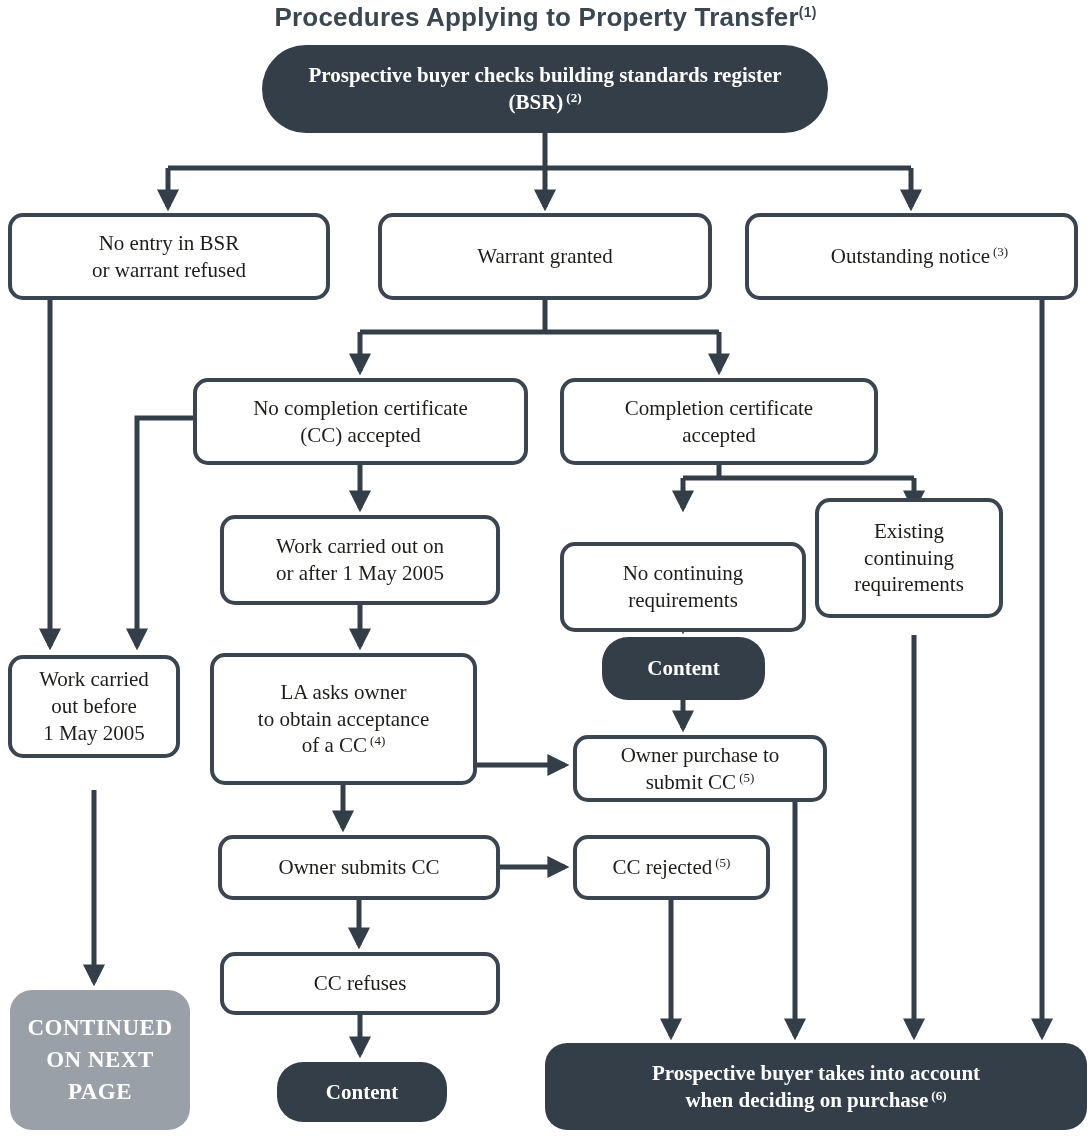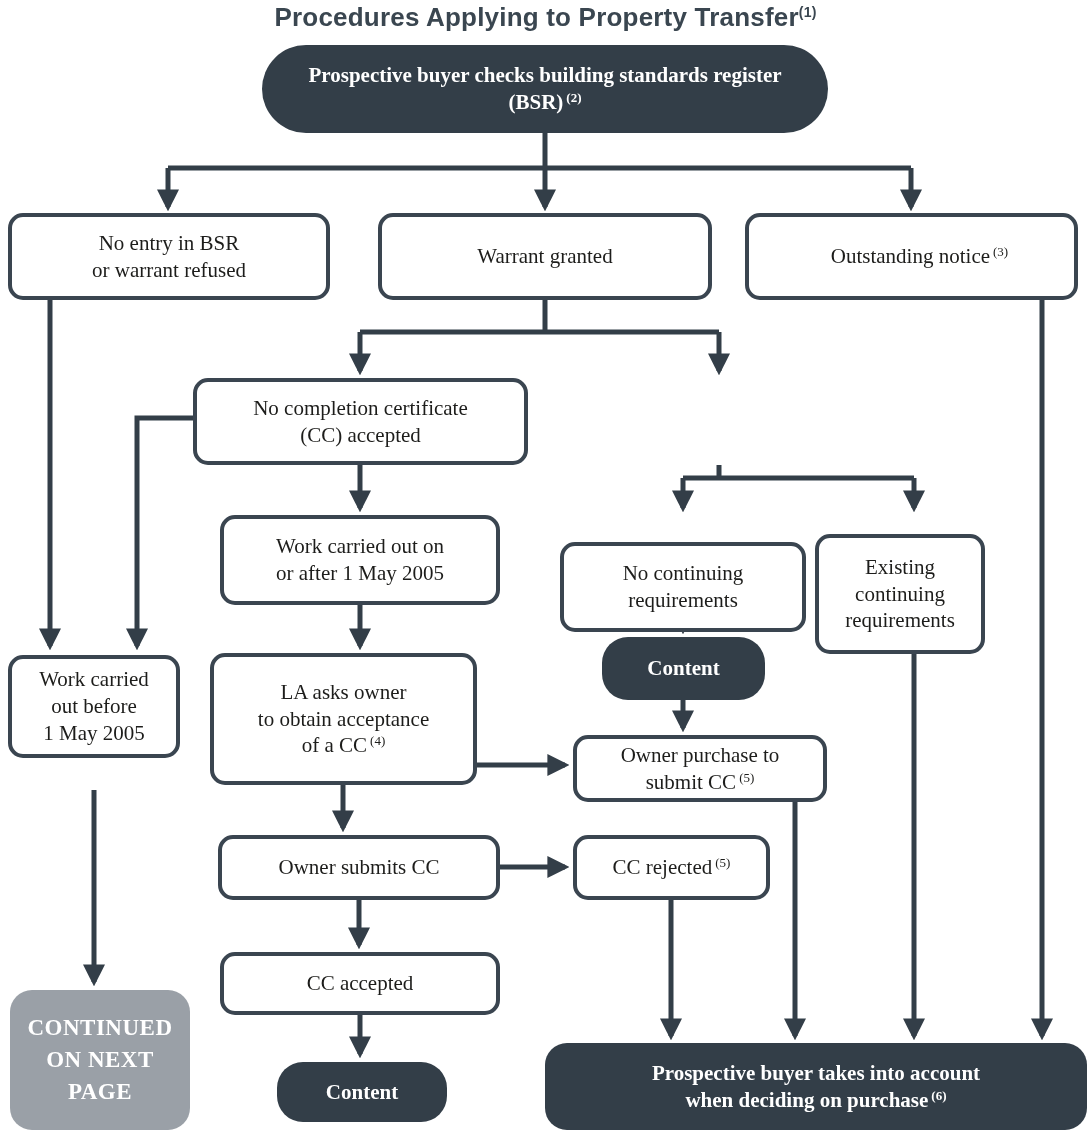--- a/index.html
+++ b/index.html
@@ -91,32 +91,36 @@
 
   <div class="node" style="left:745px; top:213px; width:333px; height:87px;padding-left:24px;">
     <div><span class="lbl">Outstanding notice</span><span class="sup">(3)</span></div>
   </div>
 
   <div class="node" style="left:193px; top:378px; width:335px; height:87px;">
     <span class="lbl">No completion certificate
 (CC) accepted</span>
   </div>
 
+  <div class="node" style="left:560px; top:378px; width:318px; height:87px;">
+    <span class="lbl">Completion certificate
+accepted</span>
+  </div>
 
   <div class="node" style="left:220px; top:515px; width:280px; height:90px;">
     <span class="lbl">Work carried out on
 or after 1 May 2005</span>
   </div>
 
   <div class="node" style="left:560px; top:515px; width:246px; height:90px;margin-top:27px;">
     <span class="lbl">No continuing
 requirements</span>
   </div>
 
-  <div class="node" style="left:815px; top:534px; width:170px; height:120px;text-align:center;">
+  <div class="node" style="left:815px; top:498px; width:188px; height:120px;text-align:center;">
     <span class="lbl">Existing
 continuing
 requirements</span>
   </div>
 
   <div class="node" style="left:8px; top:655px; width:172px; height:103px;">
     <span class="lbl">Work carried
 out before
 1 May 2005</span>
   </div>
@@ -138,21 +142,21 @@
 
   <div class="node" style="left:218px; top:835px; width:282px; height:65px;">
     <span class="lbl">Owner submits CC</span>
   </div>
 
   <div class="node" style="left:573px; top:835px; width:197px; height:65px;">
     <div><span class="lbl">CC rejected</span><span class="sup">(5)</span></div>
   </div>
 
   <div class="node" style="left:220px; top:952px; width:280px; height:63px;">
-    <span class="lbl">CC accepted</span>
+    <span class="lbl">CC refuses</span>
   </div>
 
   <div class="node dark pill" style="left:277px; top:1062px; width:170px; height:60px;">
     <span class="lbl">Content</span>
   </div>
 
   <div class="node gray" style="left:10px; top:990px; width:180px; height:140px;">
     <span class="lbl">CONTINUED
 ON NEXT
 PAGE</span>

